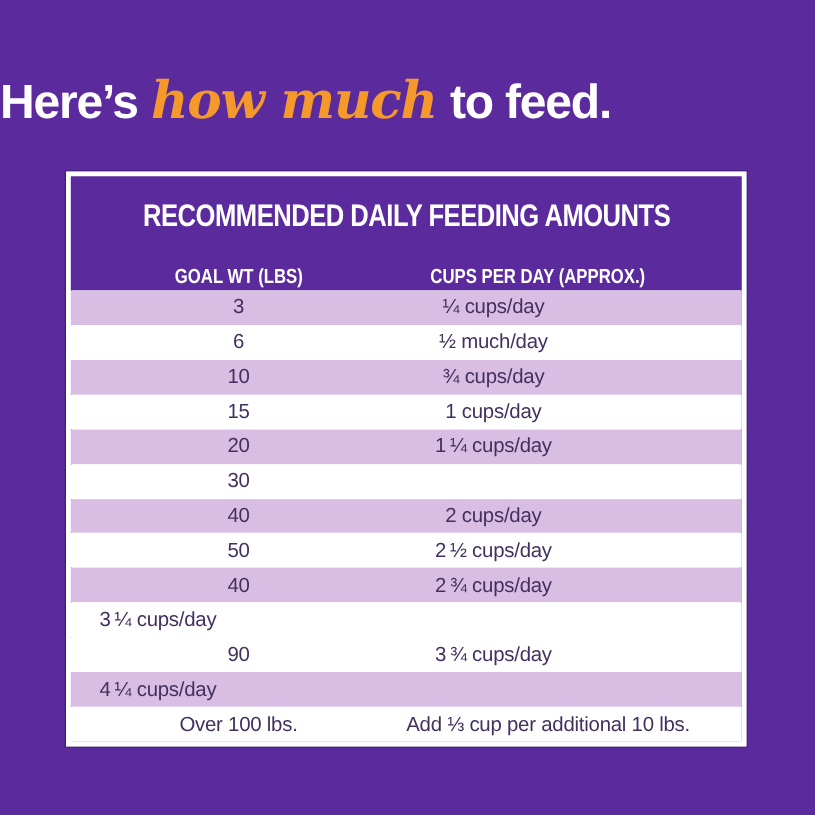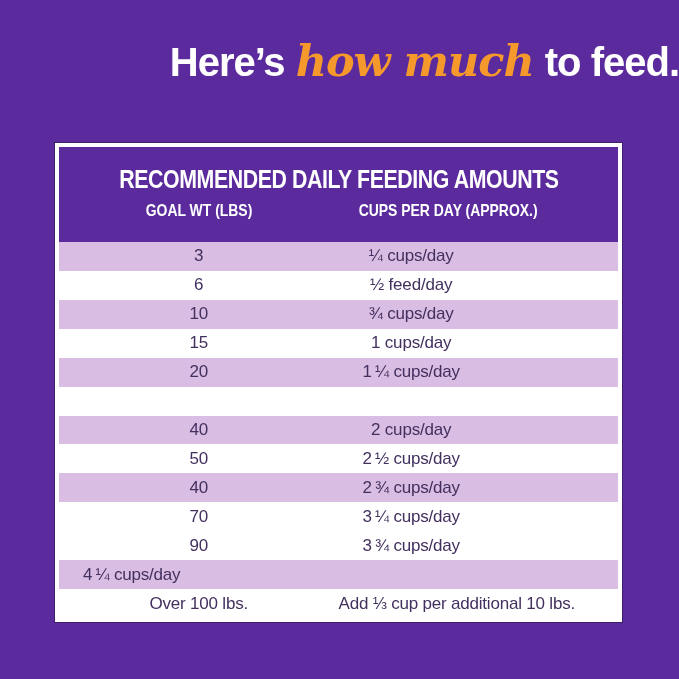--- a/index.html
+++ b/index.html
@@ -13,30 +13,29 @@
   *{margin:0;padding:0;box-sizing:border-box;}
   html,body{width:679px;height:679px;}
   body{
     background:var(--bg);
     font-family:"Liberation Sans", sans-serif;
     overflow:hidden;
     position:relative;
   }
   .headline{
     position:absolute;
-    top:36px;
+    top:59px;
     left:0;
     width:679px;
-    text-align:right;
+    text-align:left;
     color:var(--white);
     font-size:40px;
     font-weight:bold;
     letter-spacing:-1px;
     white-space:nowrap;
-    padding-left:20px;
   }
   .headline .hl{
     font-family:"DejaVu Serif", serif;
     font-style:italic;
     font-weight:bold;
     color:var(--accent);
     font-size:43px;
     margin:0 11px;
   }
   .card{
@@ -64,21 +63,21 @@
     font-weight:bold;
     letter-spacing:-0.5px;
     white-space:nowrap;
   }
   .cond{
     display:inline-block;
     transform:scaleX(0.82);
     transform-origin:center;
   }
   .col-headers{
-    margin-top:6px;
+    margin-top:26px;
     font-size:17px;
     font-weight:bold;
   }
   .row{
     display:flex;
     align-items:center;
     white-space:nowrap;
   }
   .rows{
     flex:1 1 auto;
@@ -118,21 +117,21 @@
   </div>
   <div class="rows" id="rows">
   <div class="row alt">
     <span class="c1 cell">3</span>
     <span class="c2 cell">¼ cups/day</span>
     <span class="c3"></span>
   </div>
 
   <div class="row plain">
     <span class="c1 cell">6</span>
-    <span class="c2 cell">½ feed/day</span>
+    <span class="c2 cell">½ much/day</span>
     <span class="c3"></span>
   </div>
 
   <div class="row alt">
     <span class="c1 cell">10</span>
     <span class="c2 cell">¾ cups/day</span>
     <span class="c3"></span>
   </div>
 
   <div class="row plain">
@@ -141,20 +140,21 @@
     <span class="c3"></span>
   </div>
 
   <div class="row alt">
     <span class="c1 cell">20</span>
     <span class="c2 cell">1 ¼ cups/day</span>
     <span class="c3"></span>
   </div>
 
   <div class="row plain">
+    <span class="c1 cell">30</span>
     <span class="c3"></span>
   </div>
 
   <div class="row alt">
     <span class="c1 cell">40</span>
     <span class="c2 cell">2 cups/day</span>
     <span class="c3"></span>
   </div>
 
   <div class="row plain">
@@ -163,21 +163,20 @@
     <span class="c3"></span>
   </div>
 
   <div class="row alt">
     <span class="c1 cell">40</span>
     <span class="c2 cell">2 ¾ cups/day</span>
     <span class="c3"></span>
   </div>
 
   <div class="row plain">
-    <span class="c1 cell">70</span>
     <span class="c2 cell">3 ¼ cups/day</span>
     <span class="c3"></span>
   </div>
 
 
   <div class="row plain">
     <span class="c1 cell">90</span>
     <span class="c2 cell">3 ¾ cups/day</span>
     <span class="c3"></span>
   </div>

